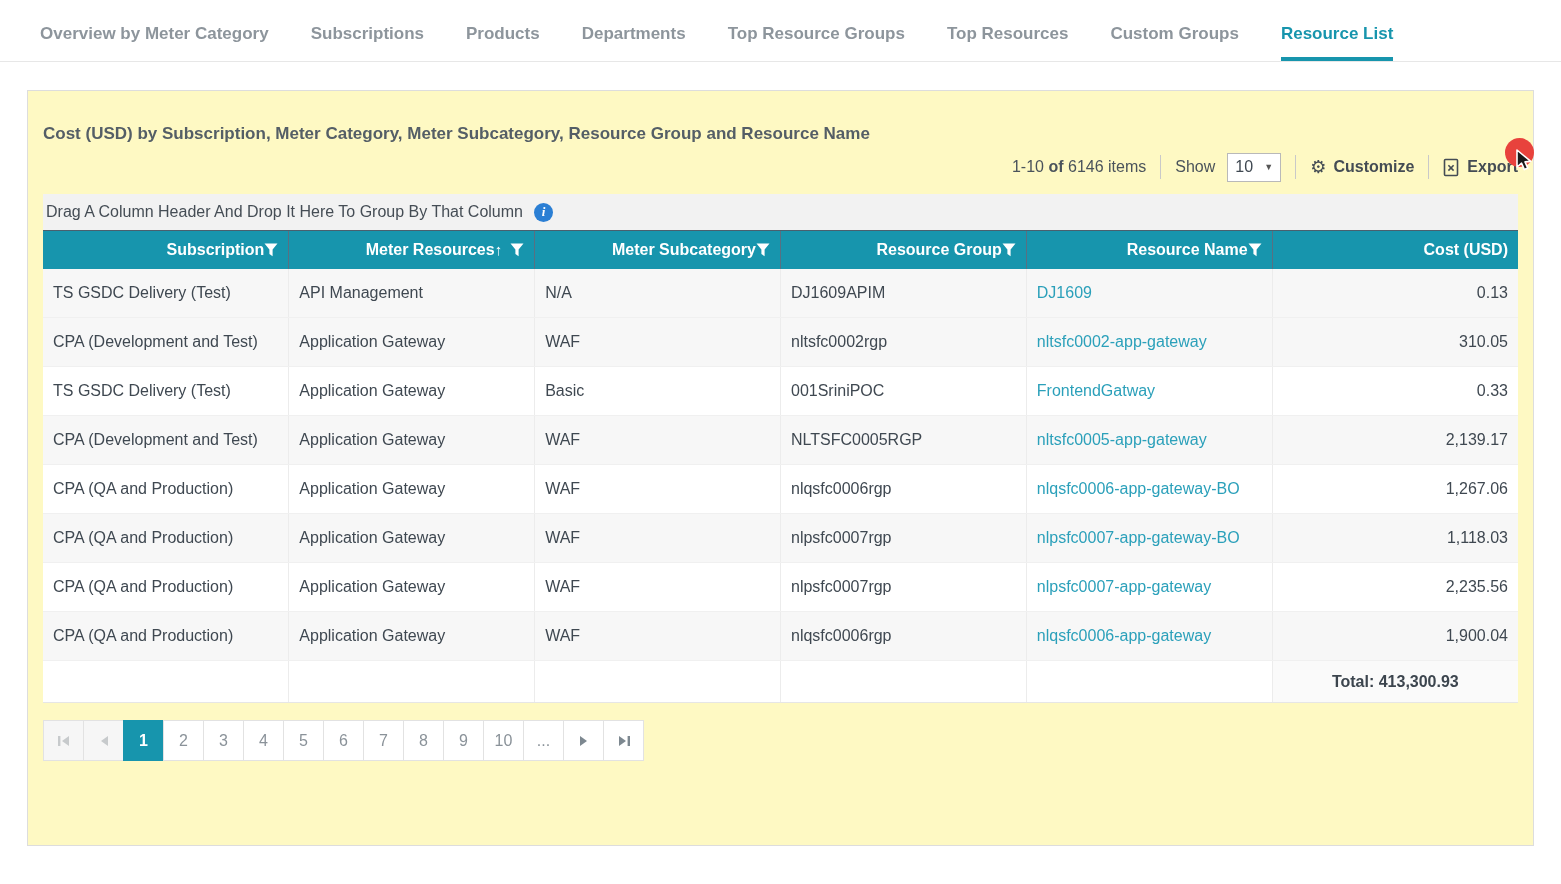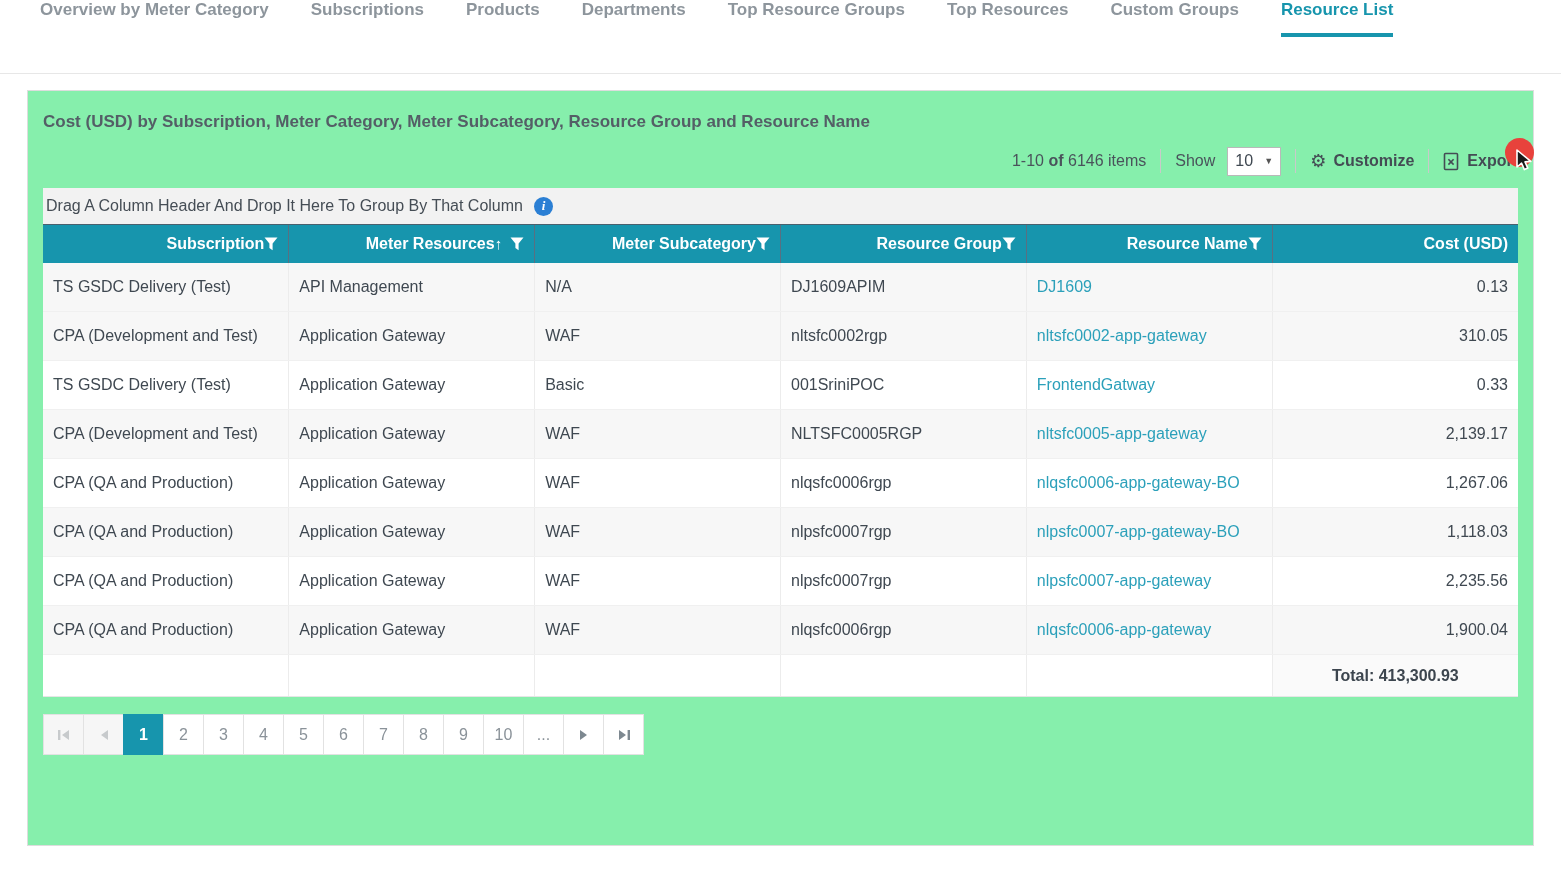--- a/index.html
+++ b/index.html
@@ -5,45 +5,45 @@
   * { box-sizing: border-box; }
   html,body { margin:0; padding:0; }
   body {
     width:1561px; height:884px; position:relative; overflow:hidden;
     background:#ffffff; font-family:"Liberation Sans", sans-serif;
     color:#3f4851;
   }
 
   
   .tabbar {
-    display:flex; align-items:flex-start; gap:42px;
-    padding-left:40px; height:74px;
+    display:flex; align-items:flex-end; gap:42px;
+    padding-left:40px; height:62px;
     border-bottom:1px solid #e7e7e7;
   }
   .tab {
     font-size:17px; font-weight:600; color:#8d959c;
     padding-bottom:17px; cursor:pointer; white-space:nowrap;
   }
   .tab.active {
     color:#1795ad; border-bottom:4px solid #1795ad; padding-bottom:13px;
   }
 
   
   .panel {
     position:absolute; left:27px; top:90px; width:1507px; height:756px;
-    border:1px solid #dddddd; background:#86efac; padding:0 15px;
+    border:1px solid #dddddd; background:#fef9c3; padding:12px 15px;
   }
   .panel-title {
     margin-top:21px; font-size:17px; font-weight:bold; color:#545e66;
   }
 
   
   .toolbar {
     display:flex; justify-content:flex-end; align-items:center;
-    margin-top:12px; height:34px; font-size:16px; color:#4a535b;
+    margin-top:6px; height:34px; font-size:16px; color:#4a535b;
   }
   .toolbar .vdiv { width:1px; height:24px; background:#c9c9c9; margin:0 14px; }
   .items-count { color:#4a535b; }
   .items-count b { font-weight:bold; }
   .show-label { margin-right:12px;text-align:right; }
   .page-size-select {
     width:54px; height:29px; border:1px solid #b9b9b9; background:#fff;
     display:flex; align-items:center; justify-content:space-between;
     padding:0 7px; cursor:pointer;
   }

